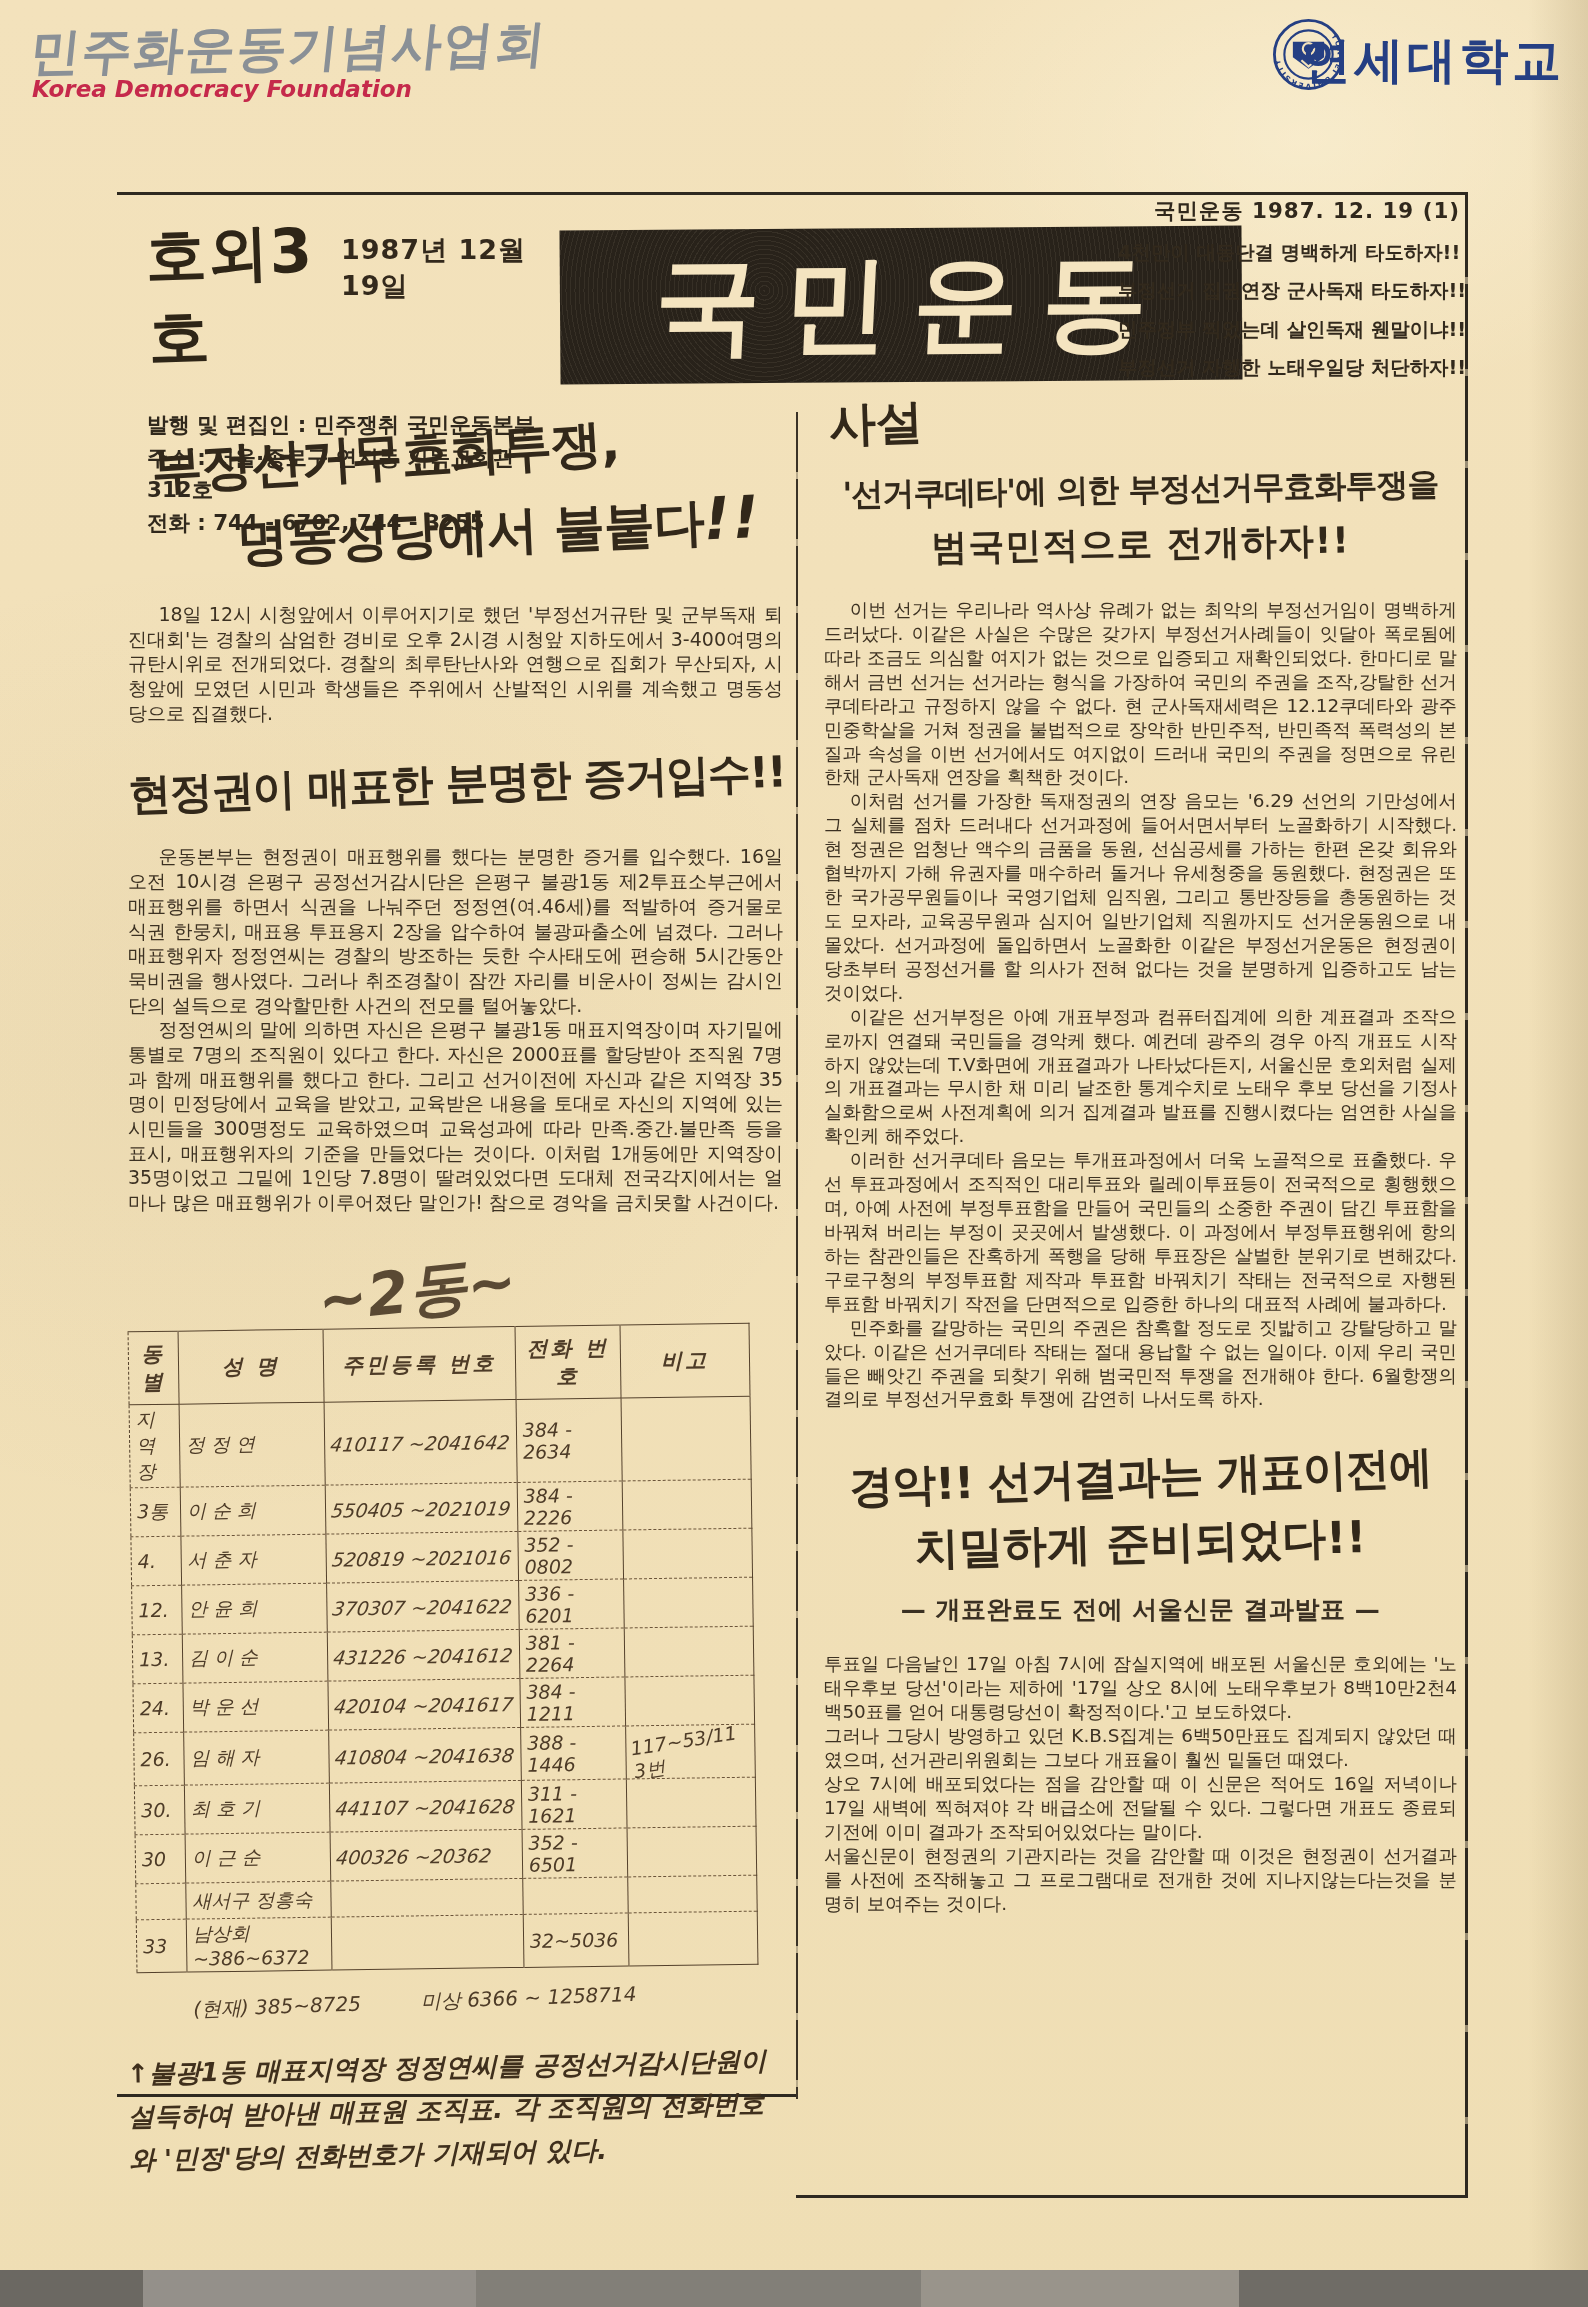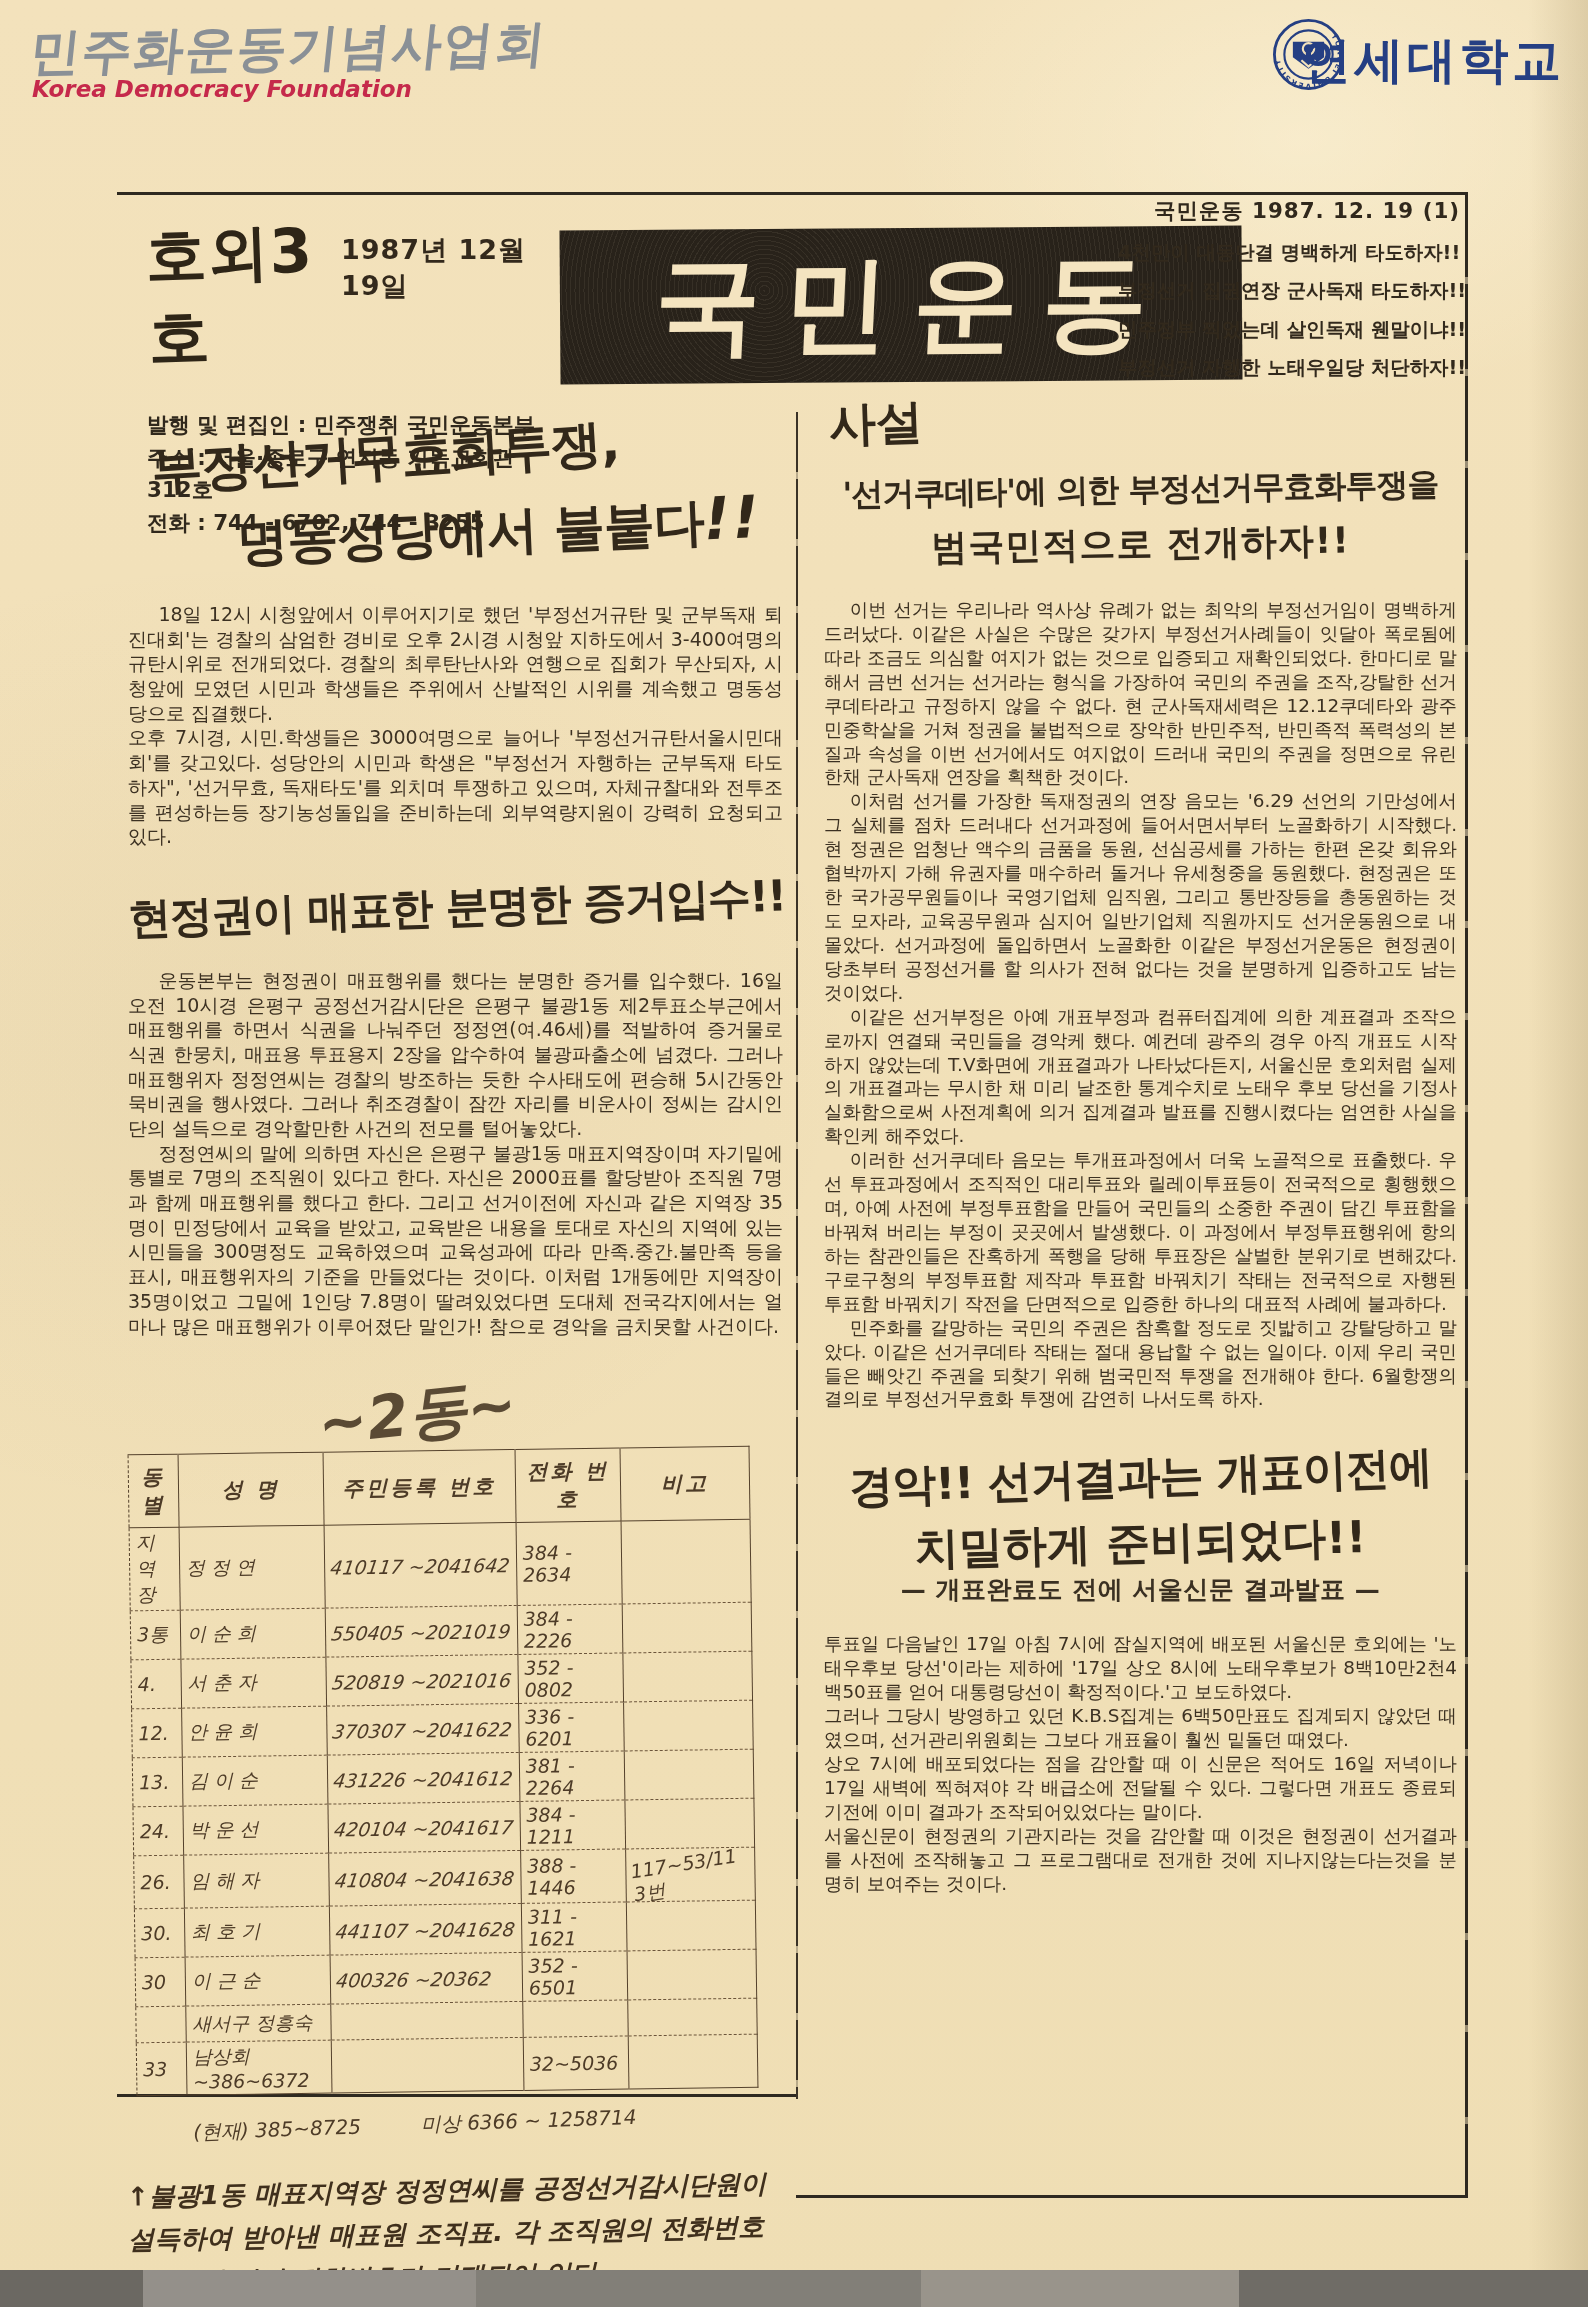--- a/index.html
+++ b/index.html
@@ -74,21 +74,21 @@
   .caption{margin-top:33px;width:646px;font-size:26px;font-weight:700;font-style:italic;line-height:1.66;
     color:#3f2f1c;transform:rotate(-1.2deg);}
   
   .r-label{display:inline-block;font-size:47px;margin-left:5px;transform:rotate(-2deg);}
   .r-h1a{margin-top:13px;text-align:center;font-size:32px;transform:rotate(-1deg);letter-spacing:-1px;white-space:nowrap;}
   .r-h1b{margin-top:8px;text-align:center;font-size:36px;transform:rotate(-1deg);letter-spacing:1px;}
   .r-body{margin-top:29px;font-size:18.4px;}
   .r-body p{text-indent:1.4em;}
   .r-h2a{margin-top:37px;text-align:center;font-size:44px;transform:rotate(-2deg);letter-spacing:-1px;white-space:nowrap;}
   .r-h2b{margin-top:7px;text-align:center;font-size:44px;transform:rotate(-1.5deg);}
-  .r-sub{margin-top:0;text-align:center;font-size:25px;font-weight:700;letter-spacing:0.5px;}
+  .r-sub{margin-top:20px;text-align:center;font-size:25px;font-weight:700;letter-spacing:0.5px;}
   .r-body2{margin-top:26px;font-size:18.4px;}
   .r-body2 p{text-indent:0;}
   
   .scan-band{position:absolute;left:0;top:2270px;width:100%;height:37px;
     background:linear-gradient(to right,#6b6862 0 9%,#94908a 9% 30%,#827f78 30% 58%,#99948b 58% 78%,#6f6c66 78% 100%);}
 </style>
 </head>
 <body>
 
 <div id="page">
@@ -141,21 +141,20 @@
     <div>민주정부 찍었는데 살인독재 웬말이냐!!</div>
     <div>부정선거 자행한 노태우일당 처단하자!!</div>
   </div>
 
   <div class="col left-col">
     <div class="h-brush l-h1a">부정선거무효화투쟁,</div>
     <div class="h-brush l-h1b"><span>명동성당에서 불붙다</span><span class="bang">!!</span></div>
 
     <div class="body l-body1">
       <p class="p-indent">18일 12시 시청앞에서 이루어지기로 했던 '부정선거규탄 및 군부독재 퇴진대회'는 경찰의 삼엄한 경비로 오후 2시경 시청앞 지하도에서 3-400여명의 규탄시위로 전개되었다. 경찰의 최루탄난사와 연행으로 집회가 무산되자, 시청앞에 모였던 시민과 학생들은 주위에서 산발적인 시위를 계속했고 명동성당으로 집결했다.</p>
-      <p>오후 7시경, 시민.학생들은 3000여명으로 늘어나 '부정선거규탄서울시민대회'를 갖고있다. 성당안의 시민과 학생은 "부정선거 자행하는 군부독재 타도하자", '선거무효, 독재타도'를 외치며 투쟁하고 있으며, 자체규찰대와 전투조를 편성하는등 장기농성돌입을 준비하는데 외부역량지원이 강력히 요청되고 있다.</p>
     </div>
 
     <div class="h-brush l-h2">현정권이 매표한 분명한 증거입수!!</div>
 
     <div class="body l-body2">
       <p class="p-indent">운동본부는 현정권이 매표행위를 했다는 분명한 증거를 입수했다. 16일 오전 10시경 은평구 공정선거감시단은 은평구 불광1동 제2투표소부근에서 매표행위를 하면서 식권을 나눠주던 정정연(여.46세)를 적발하여 증거물로 식권 한뭉치, 매표용 투표용지 2장을 압수하여 불광파출소에 넘겼다. 그러나 매표행위자 정정연씨는 경찰의 방조하는 듯한 수사태도에 편승해 5시간동안 묵비권을 행사였다. 그러나 취조경찰이 잠깐 자리를 비운사이 정씨는 감시인단의 설득으로 경악할만한 사건의 전모를 털어놓았다.</p>
       <p class="p-indent">정정연씨의 말에 의하면 자신은 은평구 불광1동 매표지역장이며 자기밑에 통별로 7명의 조직원이 있다고 한다. 자신은 2000표를 할당받아 조직원 7명과 함께 매표행위를 했다고 한다. 그리고 선거이전에 자신과 같은 지역장 35명이 민정당에서 교육을 받았고, 교육받은 내용을 토대로 자신의 지역에 있는 시민들을 300명정도 교육하였으며 교육성과에 따라 만족.중간.불만족 등을 표시, 매표행위자의 기준을 만들었다는 것이다. 이처럼 1개동에만 지역장이 35명이었고 그밑에 1인당 7.8명이 딸려있었다면 도대체 전국각지에서는 얼마나 많은 매표행위가 이루어졌단 말인가! 참으로 경악을 금치못할 사건이다.</p>
     </div>
 
     <div class="scribble">~2동~</div>

